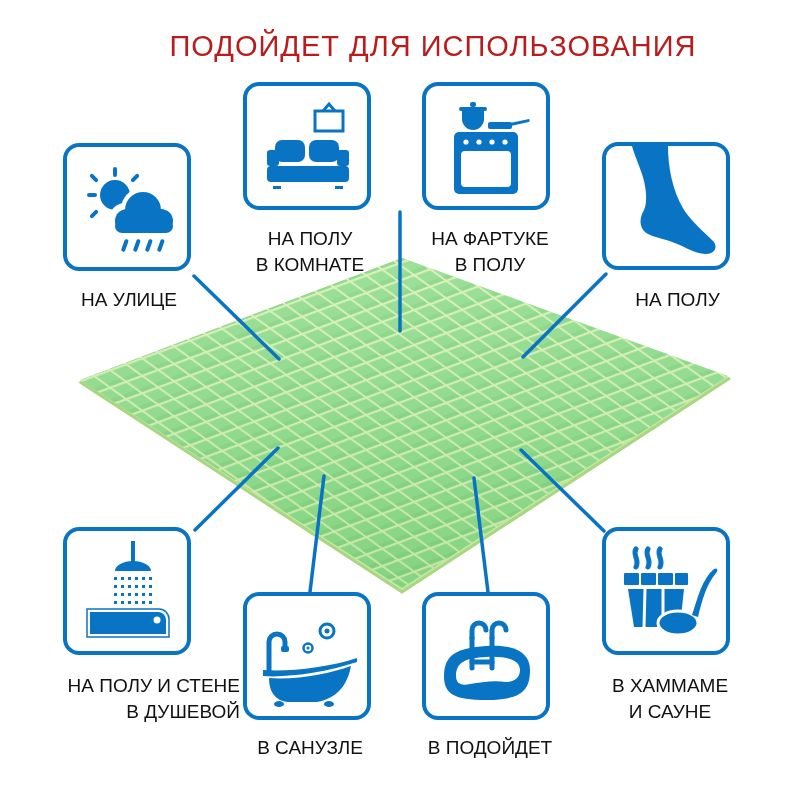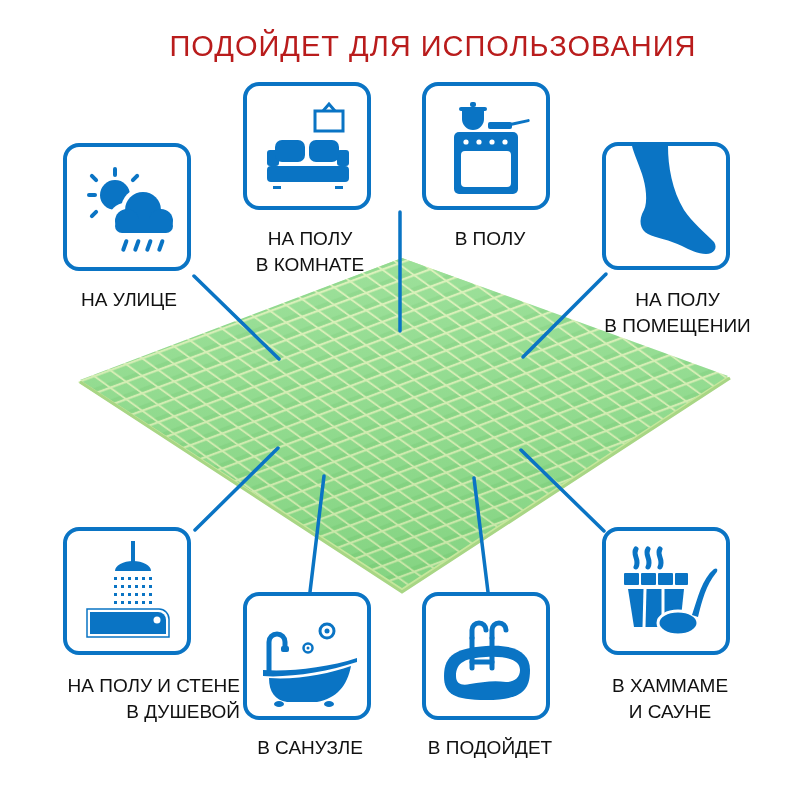--- a/index.html
+++ b/index.html
@@ -114,31 +114,31 @@
     <g fill="#ffffff">
       <circle cx="40" cy="56" r="2.6"></circle>
         <circle cx="53" cy="56" r="2.6"></circle>
       <circle cx="66" cy="56" r="2.6"></circle>
         <circle cx="79" cy="56" r="2.6"></circle>
       <rect x="35" y="65" width="50" height="36" rx="4"></rect>
     </g>
   </svg>
 </div>
 <div class="label" style="left:412px;top:226px;width:156px;">
+  <span>НА ФАРТУКЕ</span>
   <span>В ПОЛУ</span>
 </div>
 
 <div class="box" style="left:602px;top:142px;">
   <svg viewBox="0 0 120 120">
     <path fill="#0a74c4" d="M26 0 L62 0 C62 20 66 44 78 64 C86 76 100 88 108 96 C112 102 108 108 100 108 C92 108 84 104 76 100 C64 94 50 92 42 88 C34 84 32 74 38 64 C42 56 40 40 36 28 C32 16 28 8 26 0 Z"></path>
   </svg>
 </div>
 <div class="label" style="left:590px;top:287px;width:175px;">
   <span>НА ПОЛУ</span>
-  <span>В ПОМЕЩЕНИИ</span>
 </div>
 
 <div class="box" style="left:63px;top:527px;">
   <svg viewBox="0 0 120 120">
     <g fill="#0a74c4">
       <rect x="64" y="10" width="4" height="22"></rect>
       <path d="M48 40 a18 10 0 0 1 36 0 z"></path>
       <g>
         <rect x="47" y="46" width="3" height="3"></rect>
           <rect x="54" y="46" width="3" height="3"></rect>

